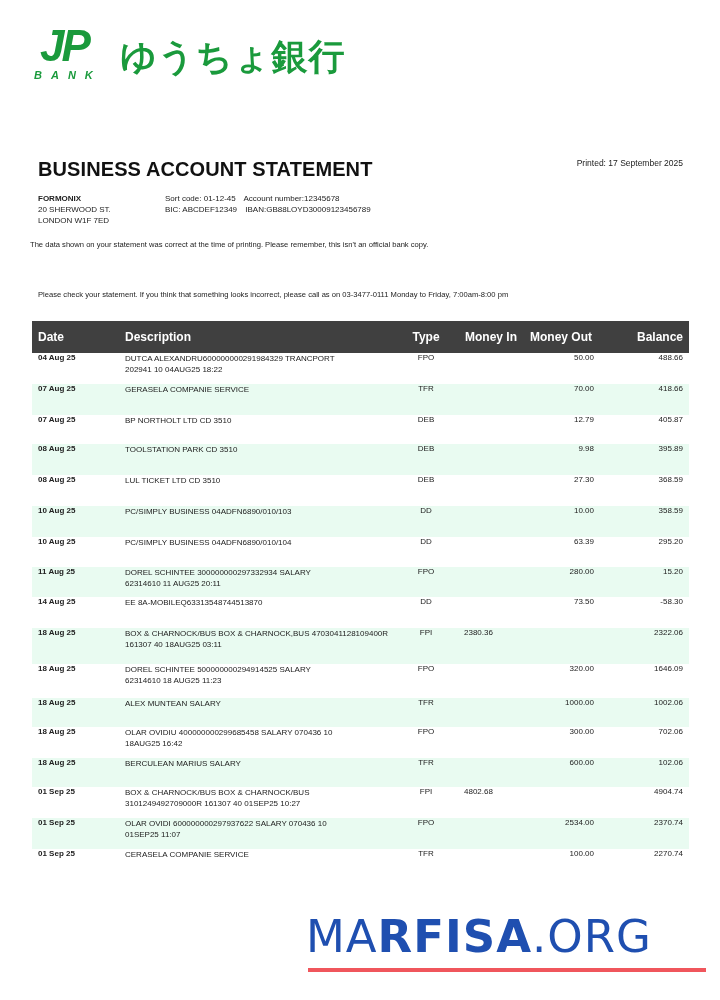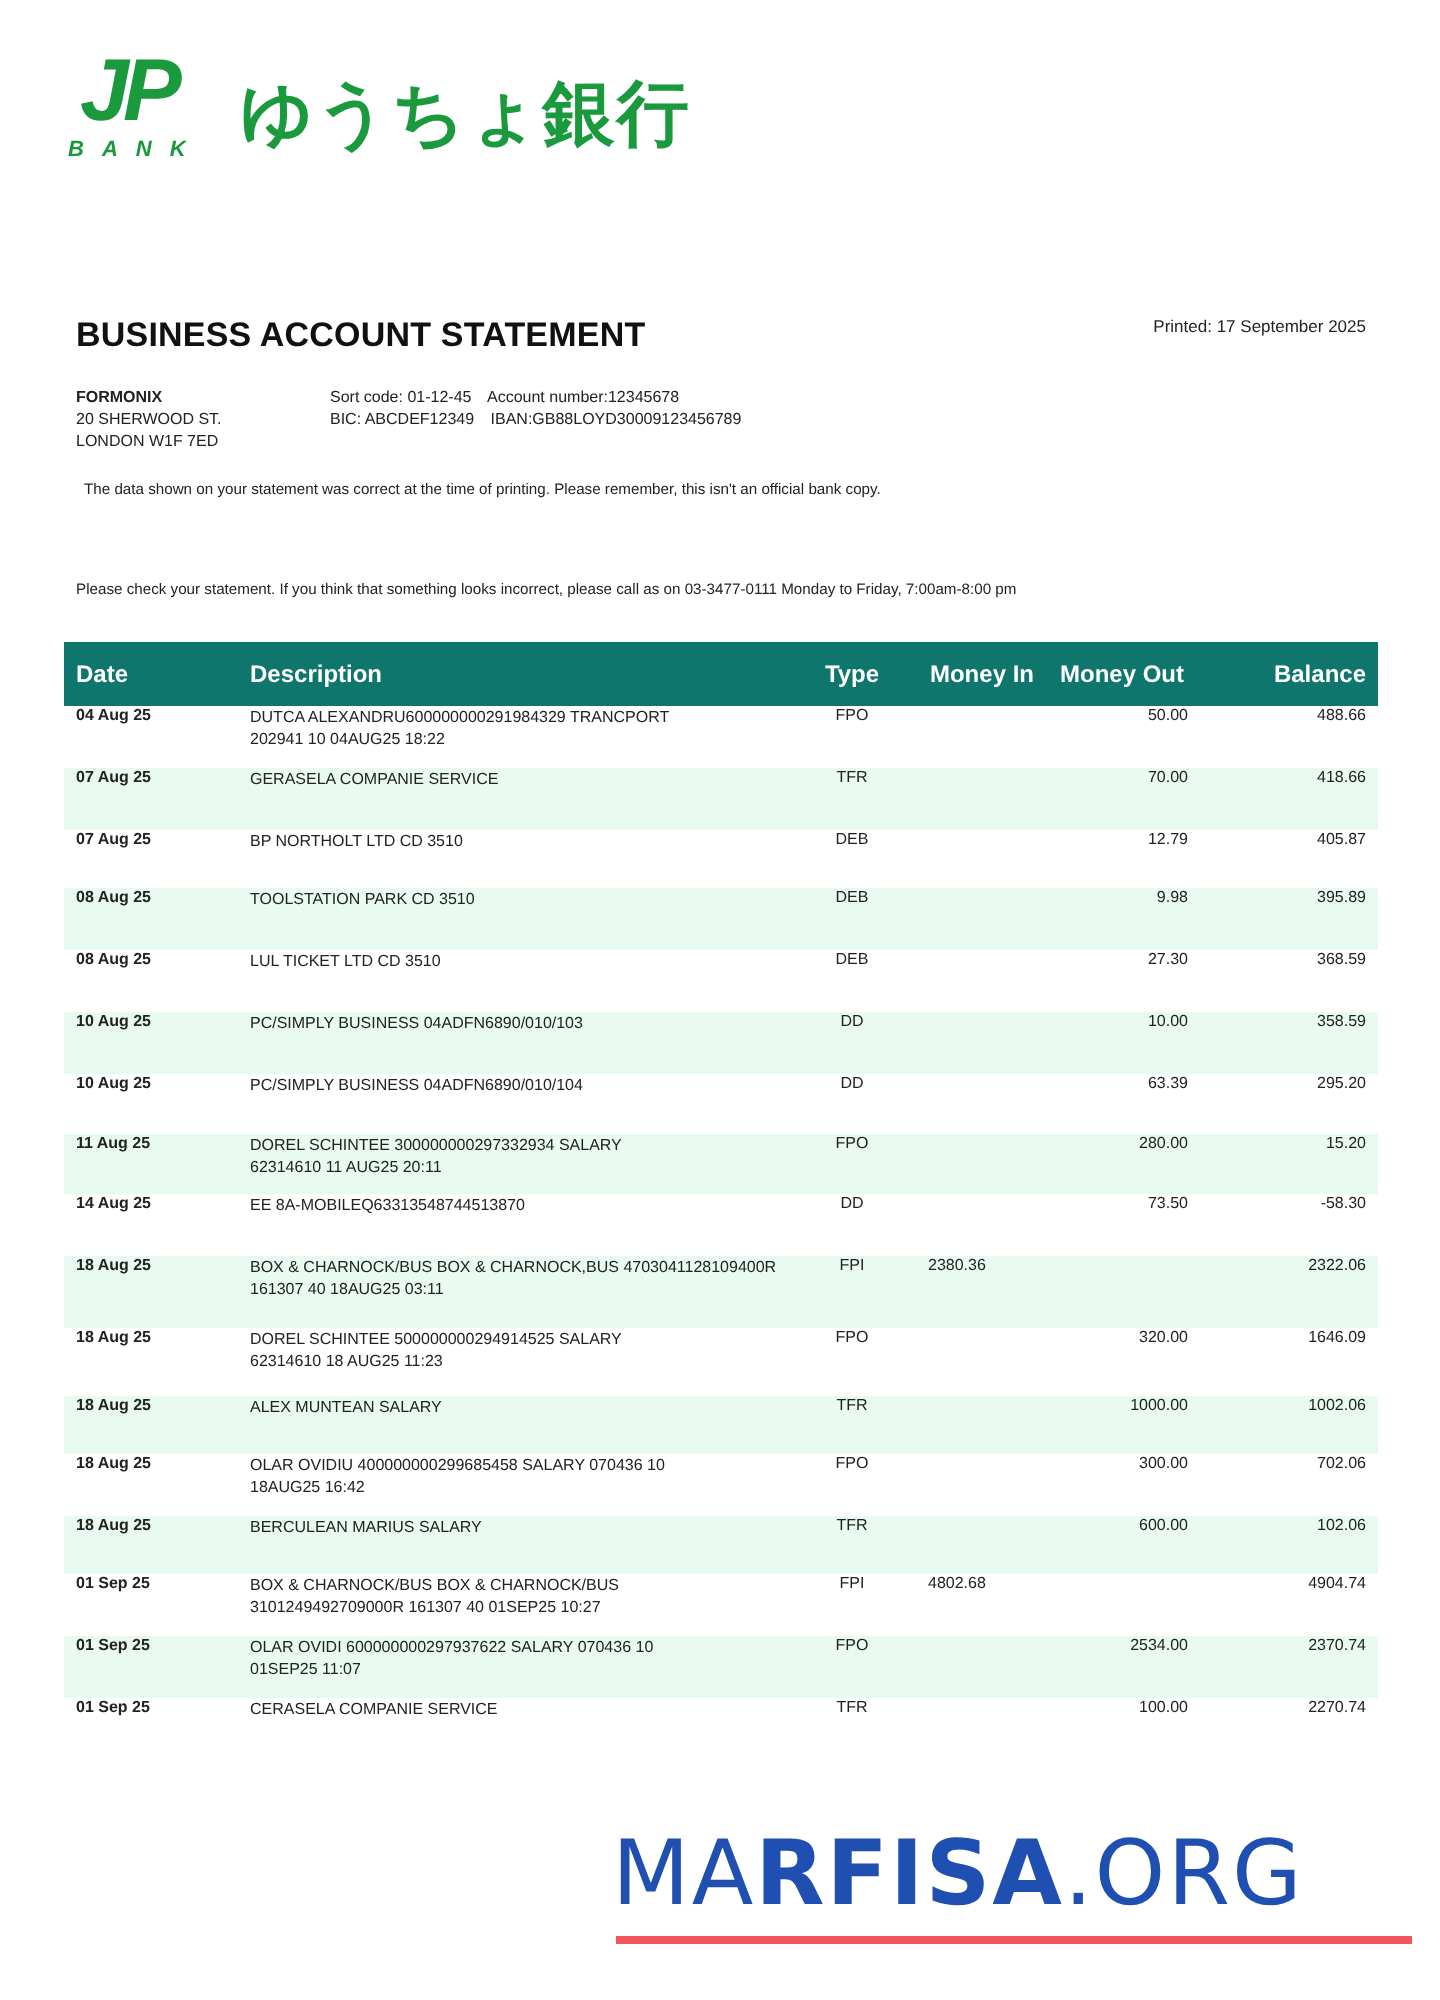--- a/index.html
+++ b/index.html
@@ -15,32 +15,32 @@
     letter-spacing: -3px;
   }
   .jp-bank {
     position: absolute; left: 0; top: 45px; font-weight: bold; font-style: italic; font-size: 11px;
     letter-spacing: 9px; color: #1a9a3c;
   }
   .jp-name {
     margin-left: 16px; margin-top: 2px; font-family: "DejaVu Sans", sans-serif; font-size: 36px;
     color: #1a9a3c; font-weight: bold; letter-spacing: 1px;
   }
-  .title { position: absolute; left: 38px; top: 158px; font-size: 17px; font-weight: bold; color: #111; letter-spacing: 0.1px; }
+  .title { position: absolute; left: 38px; top: 158px; font-size: 20px; font-weight: bold; color: #111; letter-spacing: 0.1px; }
   .printed { position: absolute; right: 37px; top: 158px; font-size: 8.5px; color: #222; }
   .addr { position: absolute; left: 38px; top: 193px; font-size: 8px; line-height: 11px; color: #222; }
   .addr .company { font-weight: bold; }
   .acct { position: absolute; left: 165px; top: 193px; font-size: 8px; line-height: 11px; color: #222; }
   .acct span { margin-right: 6px; }
-  .note1 { position: absolute; left: 42px; top: 240px; font-size: 7.6px; color: #222; }
+  .note1 { position: absolute; left: 30px; top: 240px; font-size: 7.6px; color: #222; }
   .note2 { position: absolute; left: 38px; top: 290px; font-size: 7.6px; color: #222; }
 
   .table { position: absolute; left: 32px; top: 321px; width: 657px; }
   .thead {
-    display: flex; background: #0f766e; color: #fff; height: 32px; align-items: center;
+    display: flex; background: #404040; color: #fff; height: 32px; align-items: center;
     font-weight: bold; font-size: 12px;
   }
   .row { display: flex; align-items: flex-start; font-size: 8px; color: #222; }
   .row.alt { background: #e9fbf1; }
   .c-date { width: 87px; padding-left: 6px; box-sizing: border-box; font-weight: bold; }
   .c-desc { width: 277px; padding-left: 6px; box-sizing: border-box; line-height: 11px; }
   .c-type { width: 60px; text-align: center; }
   .c-in { width: 70px; text-align: left; padding-left: 8px; box-sizing: border-box; }
   .c-out { width: 70px; text-align: right; padding-right: 2px; box-sizing: border-box; }
   .c-bal { width: 93px; text-align: right; padding-right: 6px; box-sizing: border-box; }

